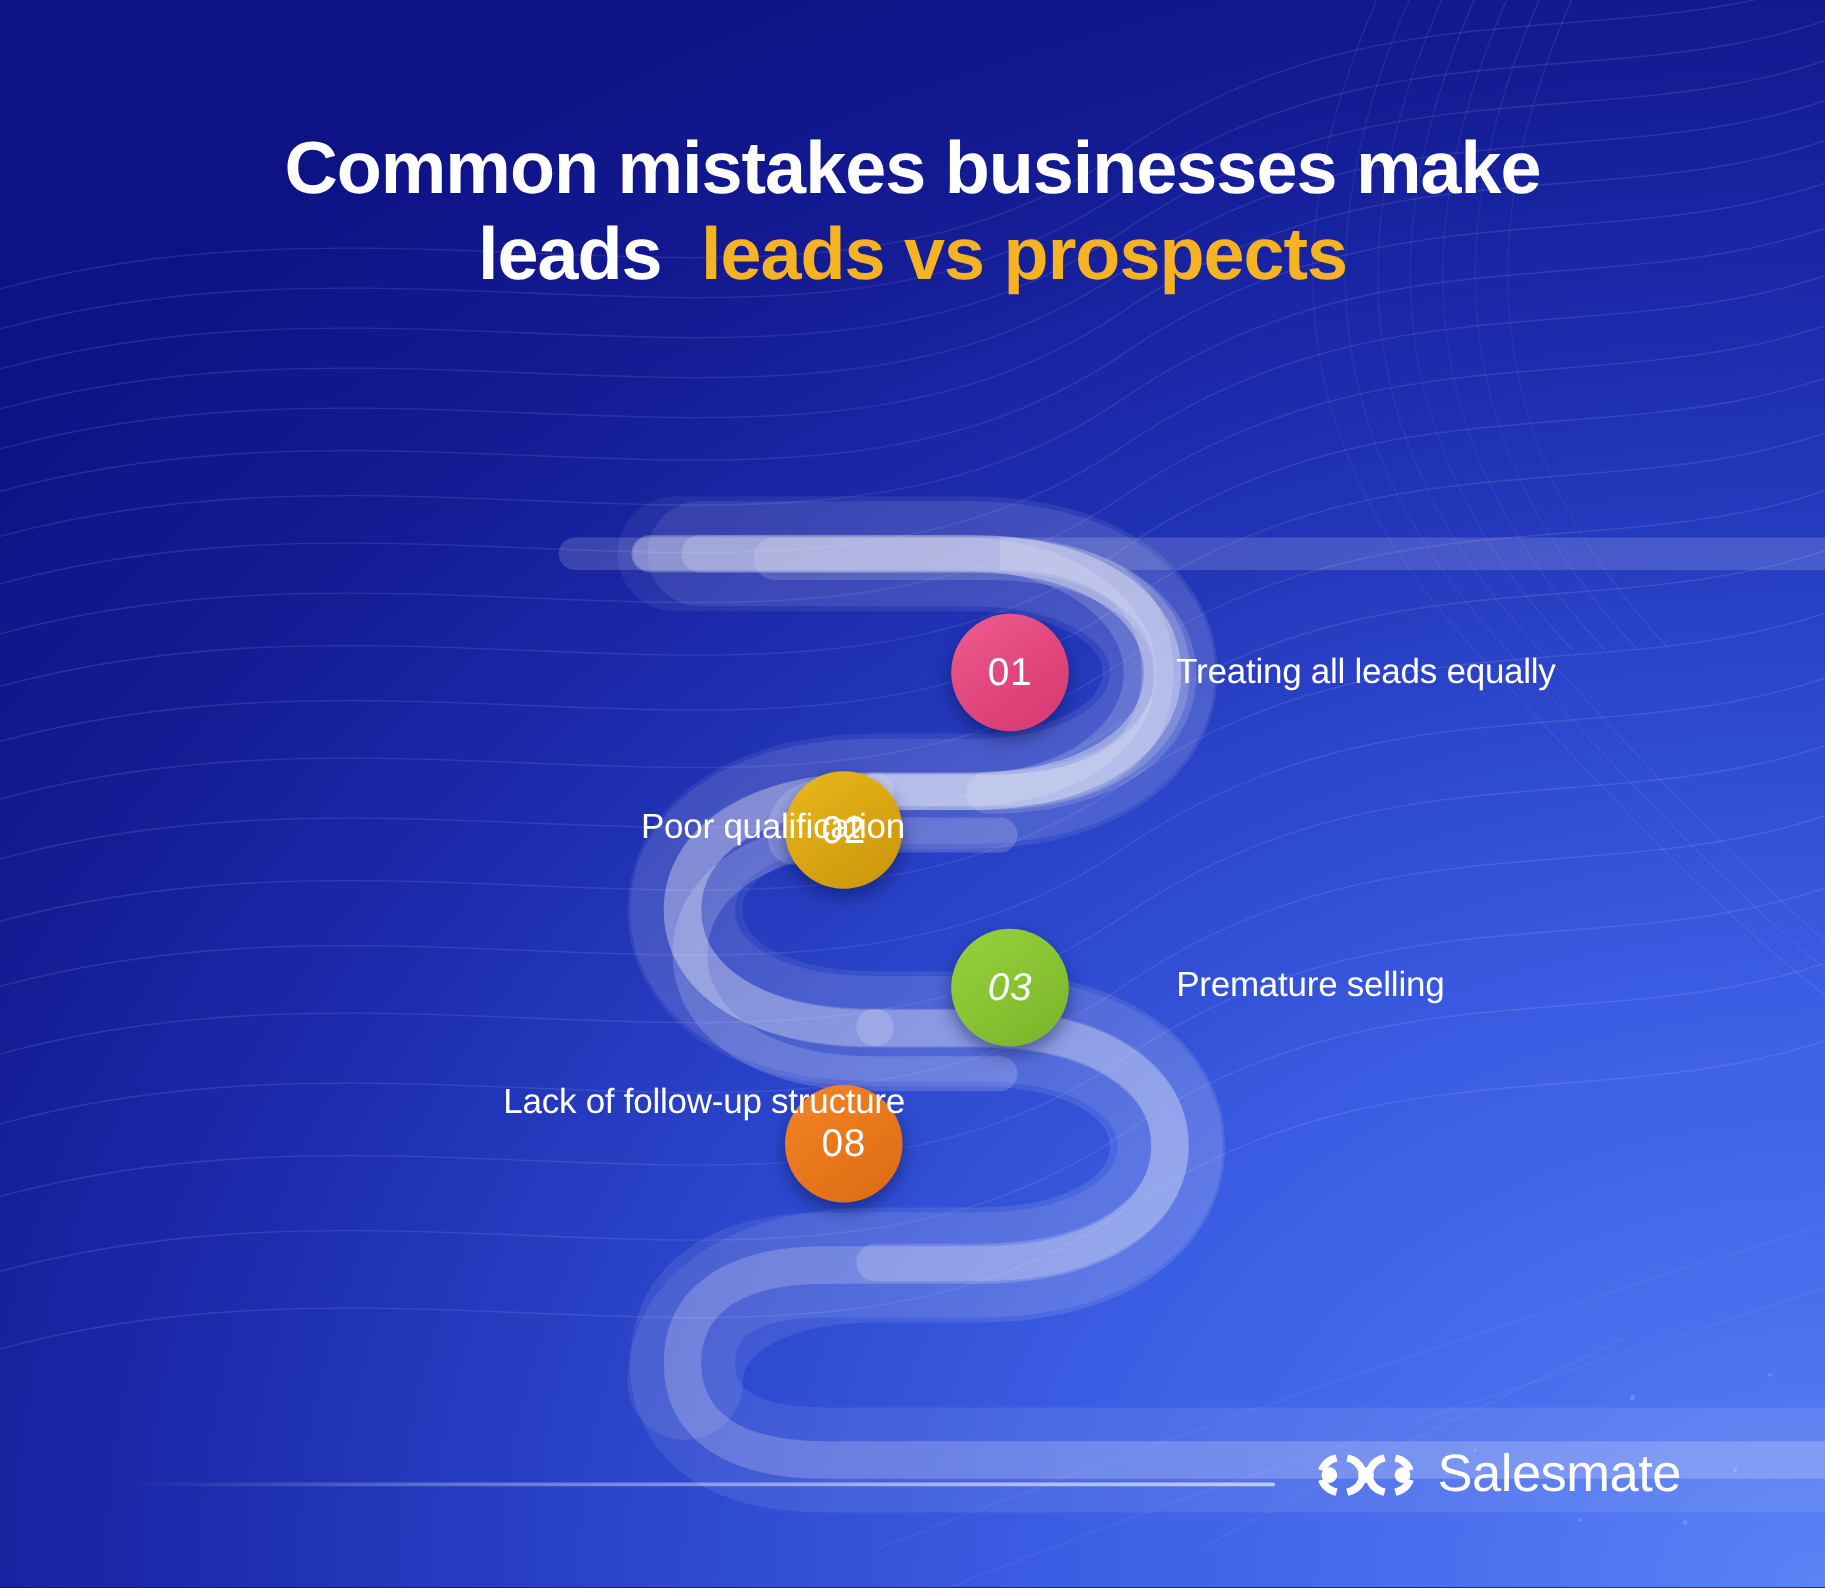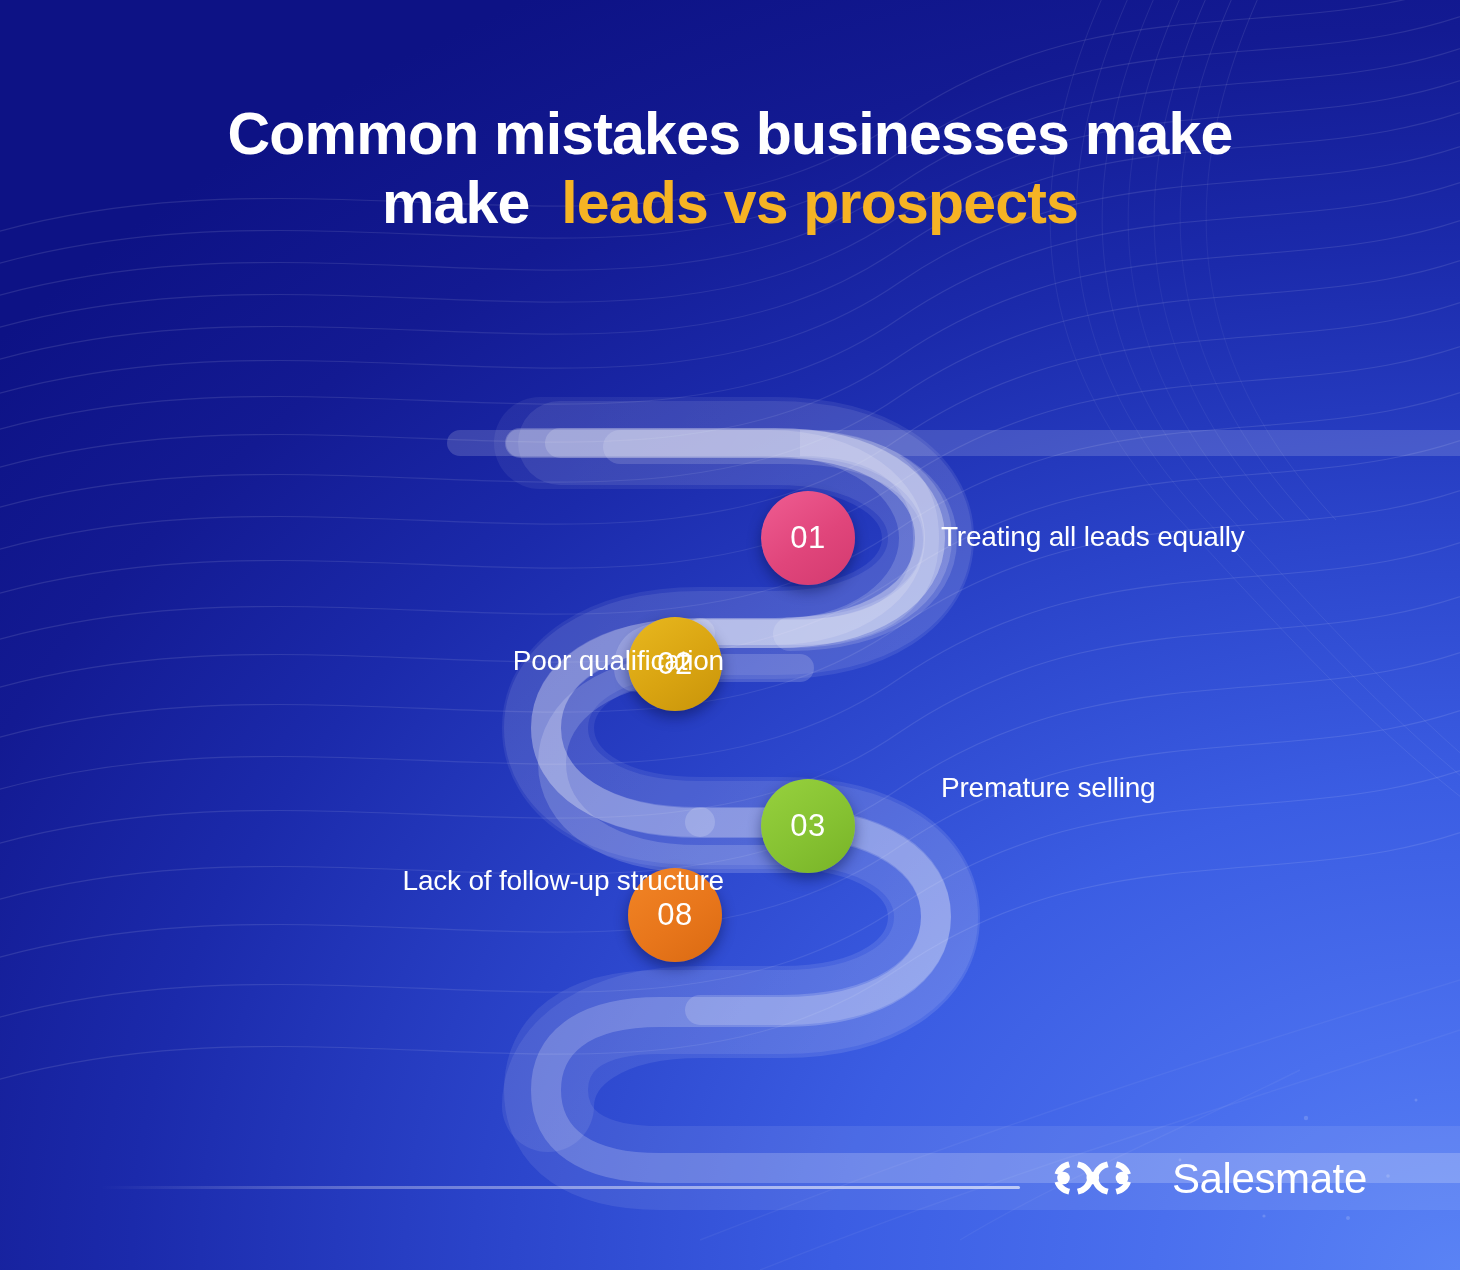--- a/index.html
+++ b/index.html
@@ -73,21 +73,21 @@
     align-items: center;
     justify-content: center;
     color: #ffffff;
     font-size: 31px;
     font-weight: 500;
     letter-spacing: 0.5px;
     box-shadow: 0 6px 14px rgba(5, 10, 60, 0.45);
   }
   .node-01 { left: 761px; top: 491px; background: linear-gradient(145deg, #ef5d92 0%, #e0457b 55%, #d33a6f 100%); }
   .node-02 { left: 628px; top: 617px; background: linear-gradient(145deg, #e8b81f 0%, #d9a411 55%, #c8940a 100%); }
-  .node-03 { left: 761px; top: 779px; background: linear-gradient(145deg, #97d13e 0%, #86c232 55%, #78b327 100%); }
+  .node-03 { left: 761px; top: 743px; background: linear-gradient(145deg, #97d13e 0%, #86c232 55%, #78b327 100%); font-style: italic; }
   .node-04 { left: 628px; top: 868px; background: linear-gradient(145deg, #f28526 0%, #e8761b 55%, #da6a12 100%); }
 
   .step-label {
     position: absolute;
     color: #ffffff;
     font-size: 28px;
     font-weight: 500;
     line-height: 1.32;
     letter-spacing: -0.2px;
   }
@@ -107,22 +107,21 @@
     width: 920px;
     height: 3px;
     background: linear-gradient(to right, rgba(255,255,255,0.0) 0%, rgba(255,255,255,0.28) 28%, rgba(255,255,255,0.55) 75%, rgba(255,255,255,0.62) 100%);
     border-radius: 2px;
   }
   .brand {
     position: absolute;
     left: 1050px;
     top: 1155px;
     display: flex;
-    align-items: flex-start;
-    gap: 22px;
+    align-items: flex-end;
   }
   .brand-mark { width: 100px; height: 46px; display: block; }
   .brand-name {
     color: #ffffff;
     font-size: 42px;
     font-weight: 500;
     letter-spacing: -0.4px;
   }
 </style>
 </head>
@@ -185,21 +184,21 @@
         <circle cx="1348" cy="1218" r="2"></circle>
         <circle cx="1264" cy="1216" r="1.6"></circle>
         <circle cx="1416" cy="1100" r="1.5"></circle>
         <circle cx="1180" cy="1160" r="1.4"></circle>
       </g>
     </svg>
   </div>
 
   <div class="title-wrap">
     <div class="title-line">Common mistakes businesses make</div>
-    <div class="title-line"><span>make </span><span class="title-accent">leads vs prospects</span></div>
+    <div class="title-line"><span>leads </span><span class="title-accent">leads vs prospects</span></div>
   </div>
 
   <div class="steps">
 
     <svg class="ribbon-svg" viewBox="0 0 1460 1270" xmlns="http://www.w3.org/2000/svg">
       <g fill="none" stroke="#ffffff" stroke-opacity="0.16" stroke-width="26" stroke-linecap="round">
         <path d="M 460,443 L 770,443 C 856,443 912,490 912,538 C 912,588 858,632 772,632 L 672,632"></path>
       </g>
       <g fill="none" stroke="#ffffff" stroke-opacity="0.155" stroke-width="26" stroke-linecap="round">
         <path d="M 1460,443 L 800,443 C 886,443 926,480 926,538 C 926,596 886,632 800,632 L 700,632"></path>

